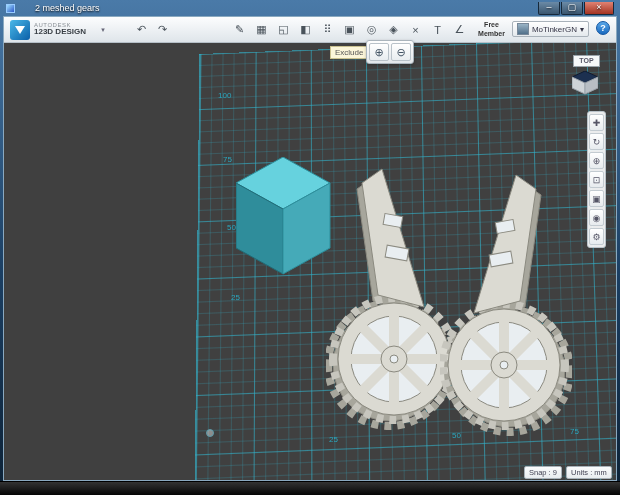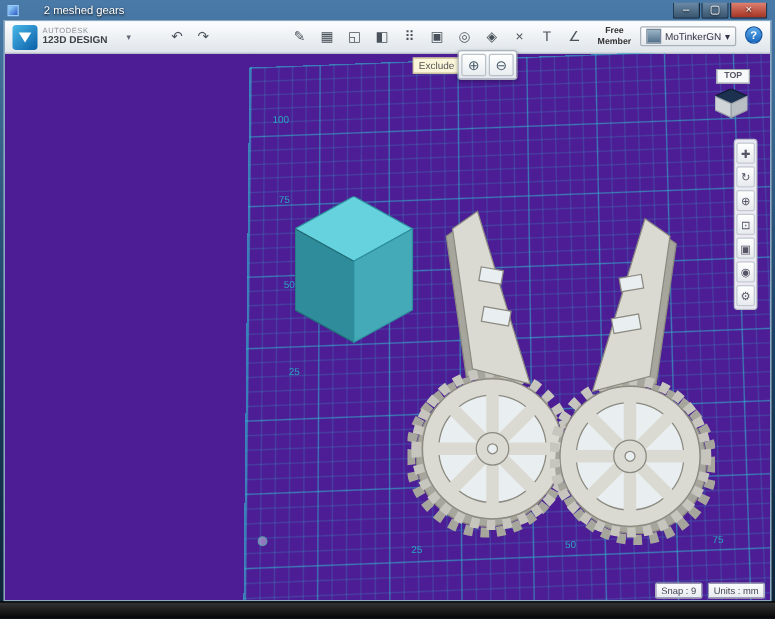--- a/index.html
+++ b/index.html
@@ -27,21 +27,21 @@
   .tool{width:19px;height:19px;border:1px solid transparent;border-radius:2px;background:none;font-size:11px;color:#49525a;display:flex;align-items:center;justify-content:center;cursor:pointer}
   .tools{display:flex;gap:3px;margin-left:54px}
   .undo-redo{display:flex;gap:2px;margin-left:18px}
   .right-cluster{margin-left:auto;display:flex;align-items:flex-start;gap:7px}
   .membership{font-size:7px;font-weight:bold;color:#333;text-align:center;line-height:1.15}
   .user-chip{display:flex;align-items:center;gap:3px;border:1px solid #a9b2ba;background:linear-gradient(#fff,#e4e9ed);border-radius:2px;padding:1px 4px;font-size:8px;color:#334;cursor:pointer}
   .avatar{width:12px;height:12px;background:linear-gradient(#9ab4c6,#51708a);border:1px solid #789}
   .help-btn{width:14px;height:14px;border-radius:50%;background:linear-gradient(#5aa7e8,#1a6ac0);color:#fff;font-size:9px;font-weight:bold;text-align:center;line-height:13px;border:1px solid #1255a0;cursor:pointer}
 
   
-  .canvas{position:absolute;left:0;right:0;top:26px;bottom:0;background:#4c1d95;overflow:hidden}
+  .canvas{position:absolute;left:0;right:0;top:26px;bottom:0;background:#404040;overflow:hidden}
   .grid{position:absolute;left:196px;top:-6px;width:446px;height:442px;
     background-image:
       linear-gradient(rgba(50,180,205,.5) 1px,transparent 1px),
       linear-gradient(90deg,rgba(50,180,205,.5) 1px,transparent 1px),
       linear-gradient(rgba(50,180,205,.22) 1px,transparent 1px),
       linear-gradient(90deg,rgba(50,180,205,.22) 1px,transparent 1px);
     background-size:55px 55px,55px 55px,11px 11px,11px 11px;
     transform:perspective(1100px) rotateX(7deg) rotateZ(-2.2deg);transform-origin:100% 0;
     border-left:1px solid rgba(50,180,205,.65);border-bottom:1px solid rgba(50,180,205,.65)}
   .origin-marker{position:absolute;left:202px;top:386px;width:8px;height:8px;border:1px solid #5d9aa9;border-radius:50%;background:rgba(255,255,255,.4)}

